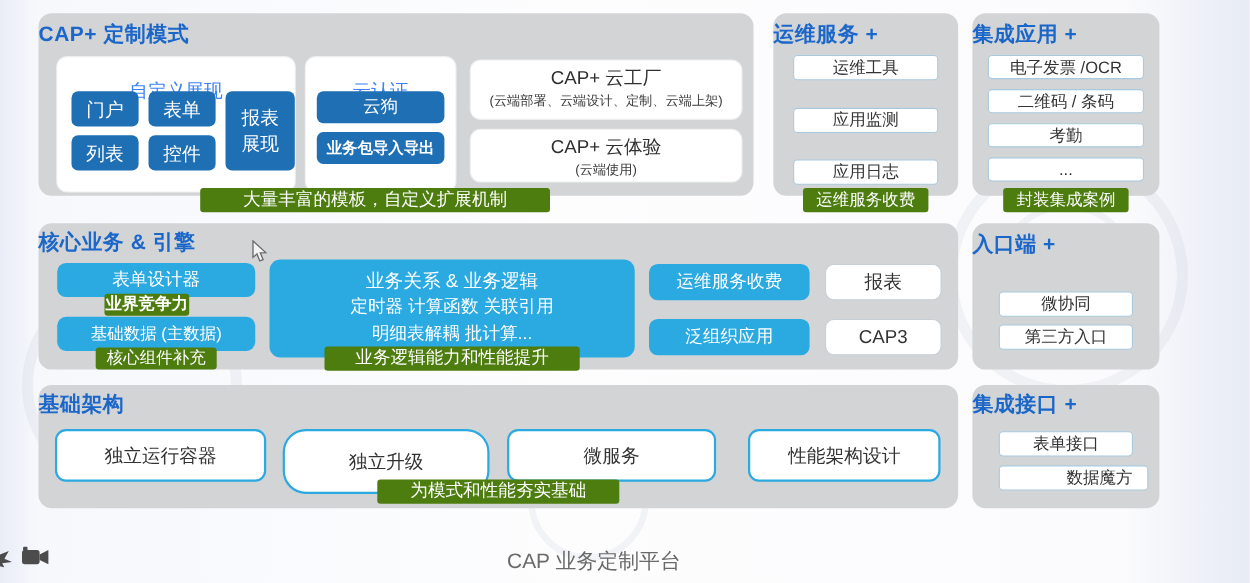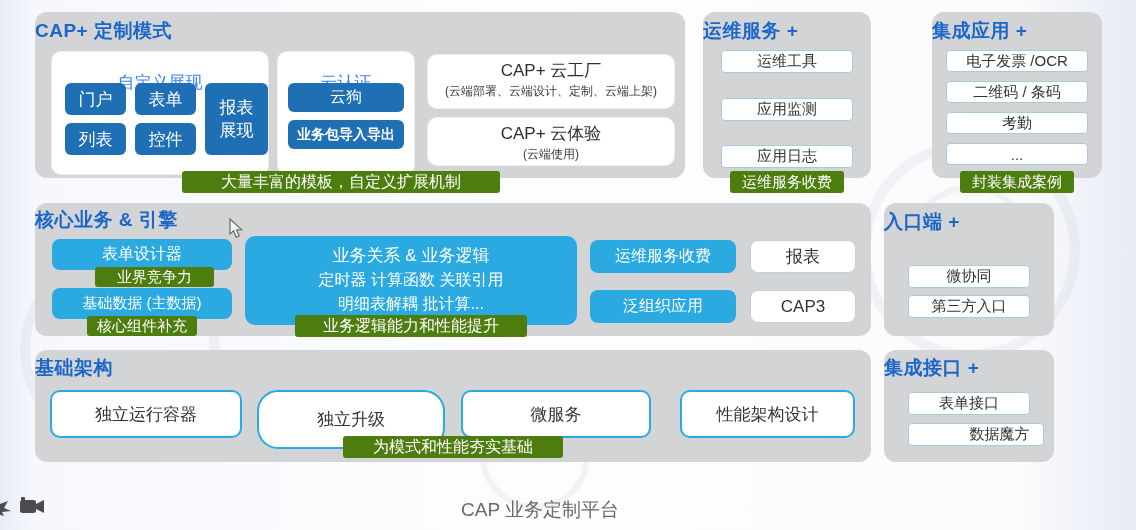--- a/index.html
+++ b/index.html
@@ -81,34 +81,34 @@
   </div>
 
   <div class="panel" style="left:703px; top:12px; width:168px; height:166px;">
     <div class="panel-title">运维服务 +</div>
     <div class="btn btn-wsm" style="left:18px; top:38px; width:132px; height:23px;">运维工具</div>
     <div class="btn btn-wsm" style="left:18px; top:86px; width:132px; height:23px;">应用监测</div>
     <div class="btn btn-wsm" style="left:18px; top:133px; width:132px; height:23px;">应用日志</div>
     <div class="tag" style="left:27px; top:159px; width:114px;">运维服务收费</div>
   </div>
 
-  <div class="panel" style="left:884px; top:12px; width:170px; height:166px;margin-left:48px;">
+  <div class="panel" style="left:884px; top:12px; width:170px; height:166px;">
     <div class="panel-title">集成应用 +</div>
     <div class="btn btn-wsm" style="left:14px; top:38px; width:142px; height:22px;">电子发票 /OCR</div>
     <div class="btn btn-wsm" style="left:14px; top:69px; width:142px; height:22px;">二维码 / 条码</div>
     <div class="btn btn-wsm" style="left:14px; top:100px; width:142px; height:22px;">考勤</div>
     <div class="btn btn-wsm" style="left:14px; top:131px; width:142px; height:22px;">...</div>
     <div class="tag" style="left:28px; top:159px; width:114px;">封装集成案例</div>
   </div>
 
   <div class="panel" style="left:35px; top:203px; width:836px; height:133px;">
     <div class="panel-title" style="top:4px;">核心业务 &amp; 引擎</div>
 
     <div class="btn btn-cyan" style="left:17px; top:36px; width:180px; height:31px;">表单设计器</div>
-    <div class="tag" style="left:60px; top:64px; width:119px; height:20px; line-height:20px;">业界竞争力</div>
+    <div class="tag" style="left:60px; top:64px; width:77px; height:20px; line-height:20px;font-weight:bold;">业界竞争力</div>
 
     <div class="btn btn-cyan" style="left:17px; top:85px; width:180px; height:31px; font-size:15px;">基础数据 (主数据)</div>
     <div class="tag" style="left:52px; top:113px; width:110px; height:20px; line-height:20px;">核心组件补充</div>
 
     <div class="logic-box" style="left:210px; top:33px; width:332px; height:89px;">
       <div class="l1">业务关系 &amp; 业务逻辑</div>
       <div class="l2">定时器 计算函数 关联引用</div>
       <div class="l3">明细表解耦 批计算...</div>
     </div>
     <div class="tag" style="left:260px; top:112px; width:232px; font-size:16px;">业务逻辑能力和性能提升</div>

